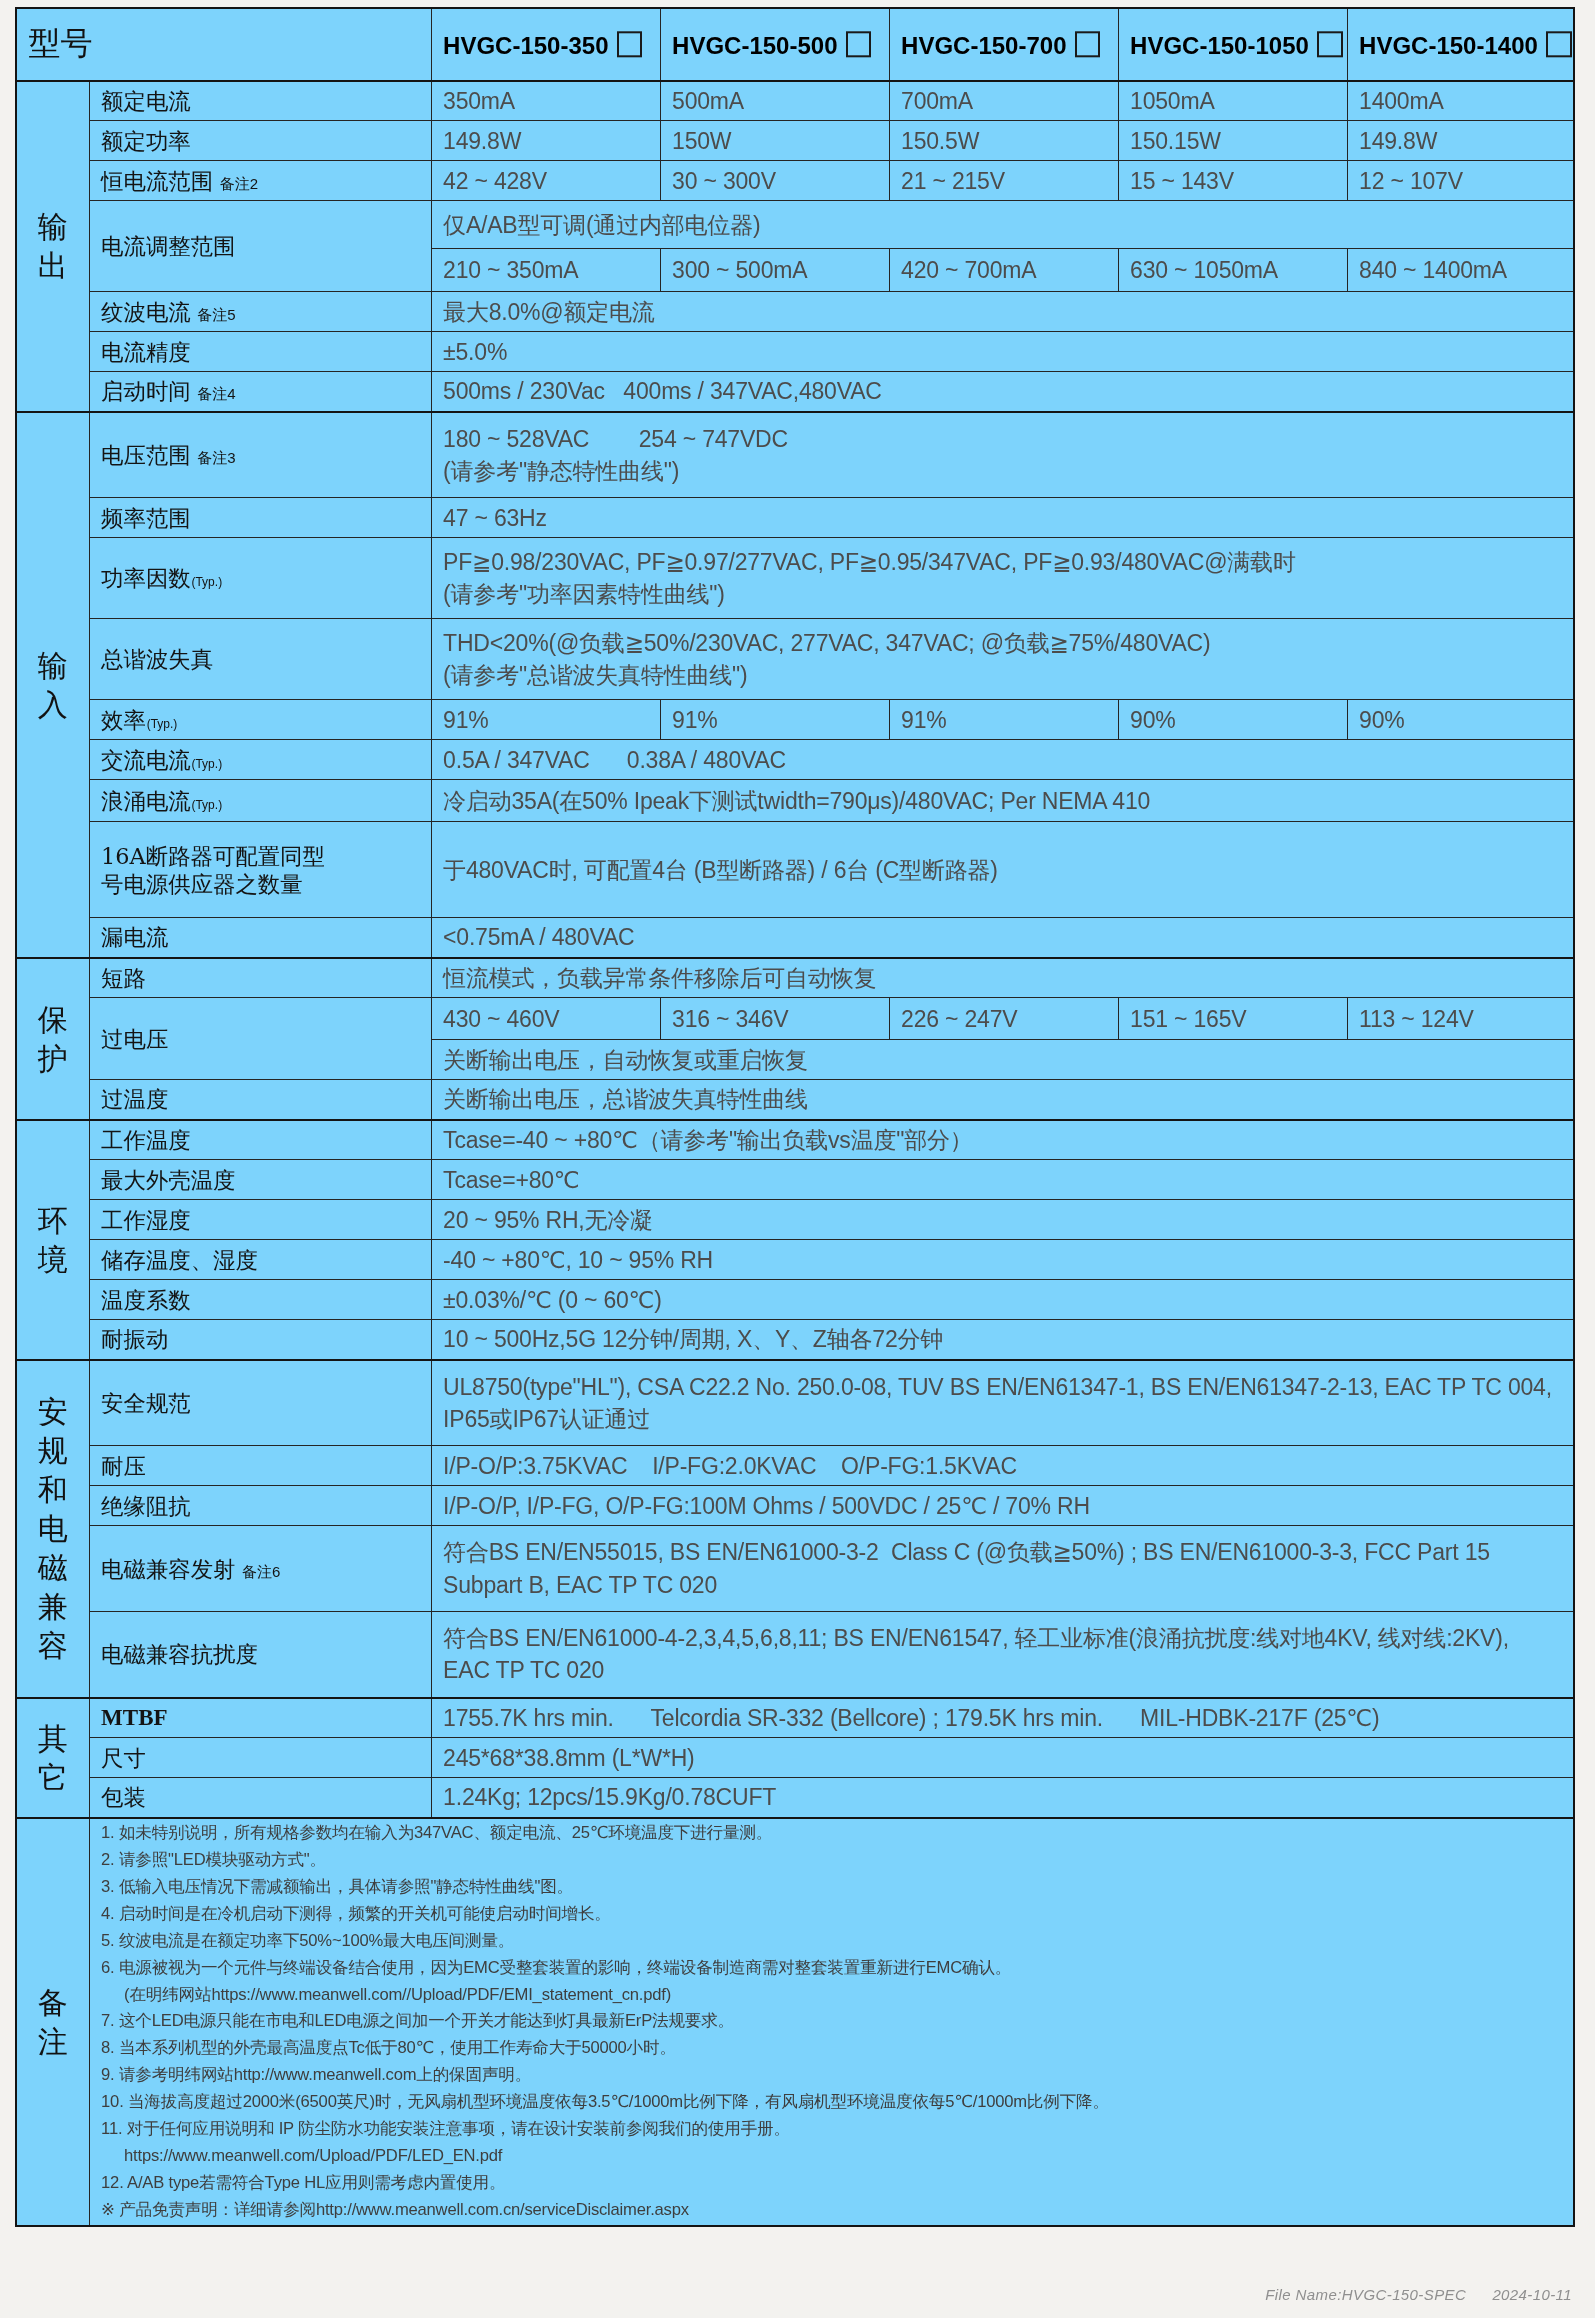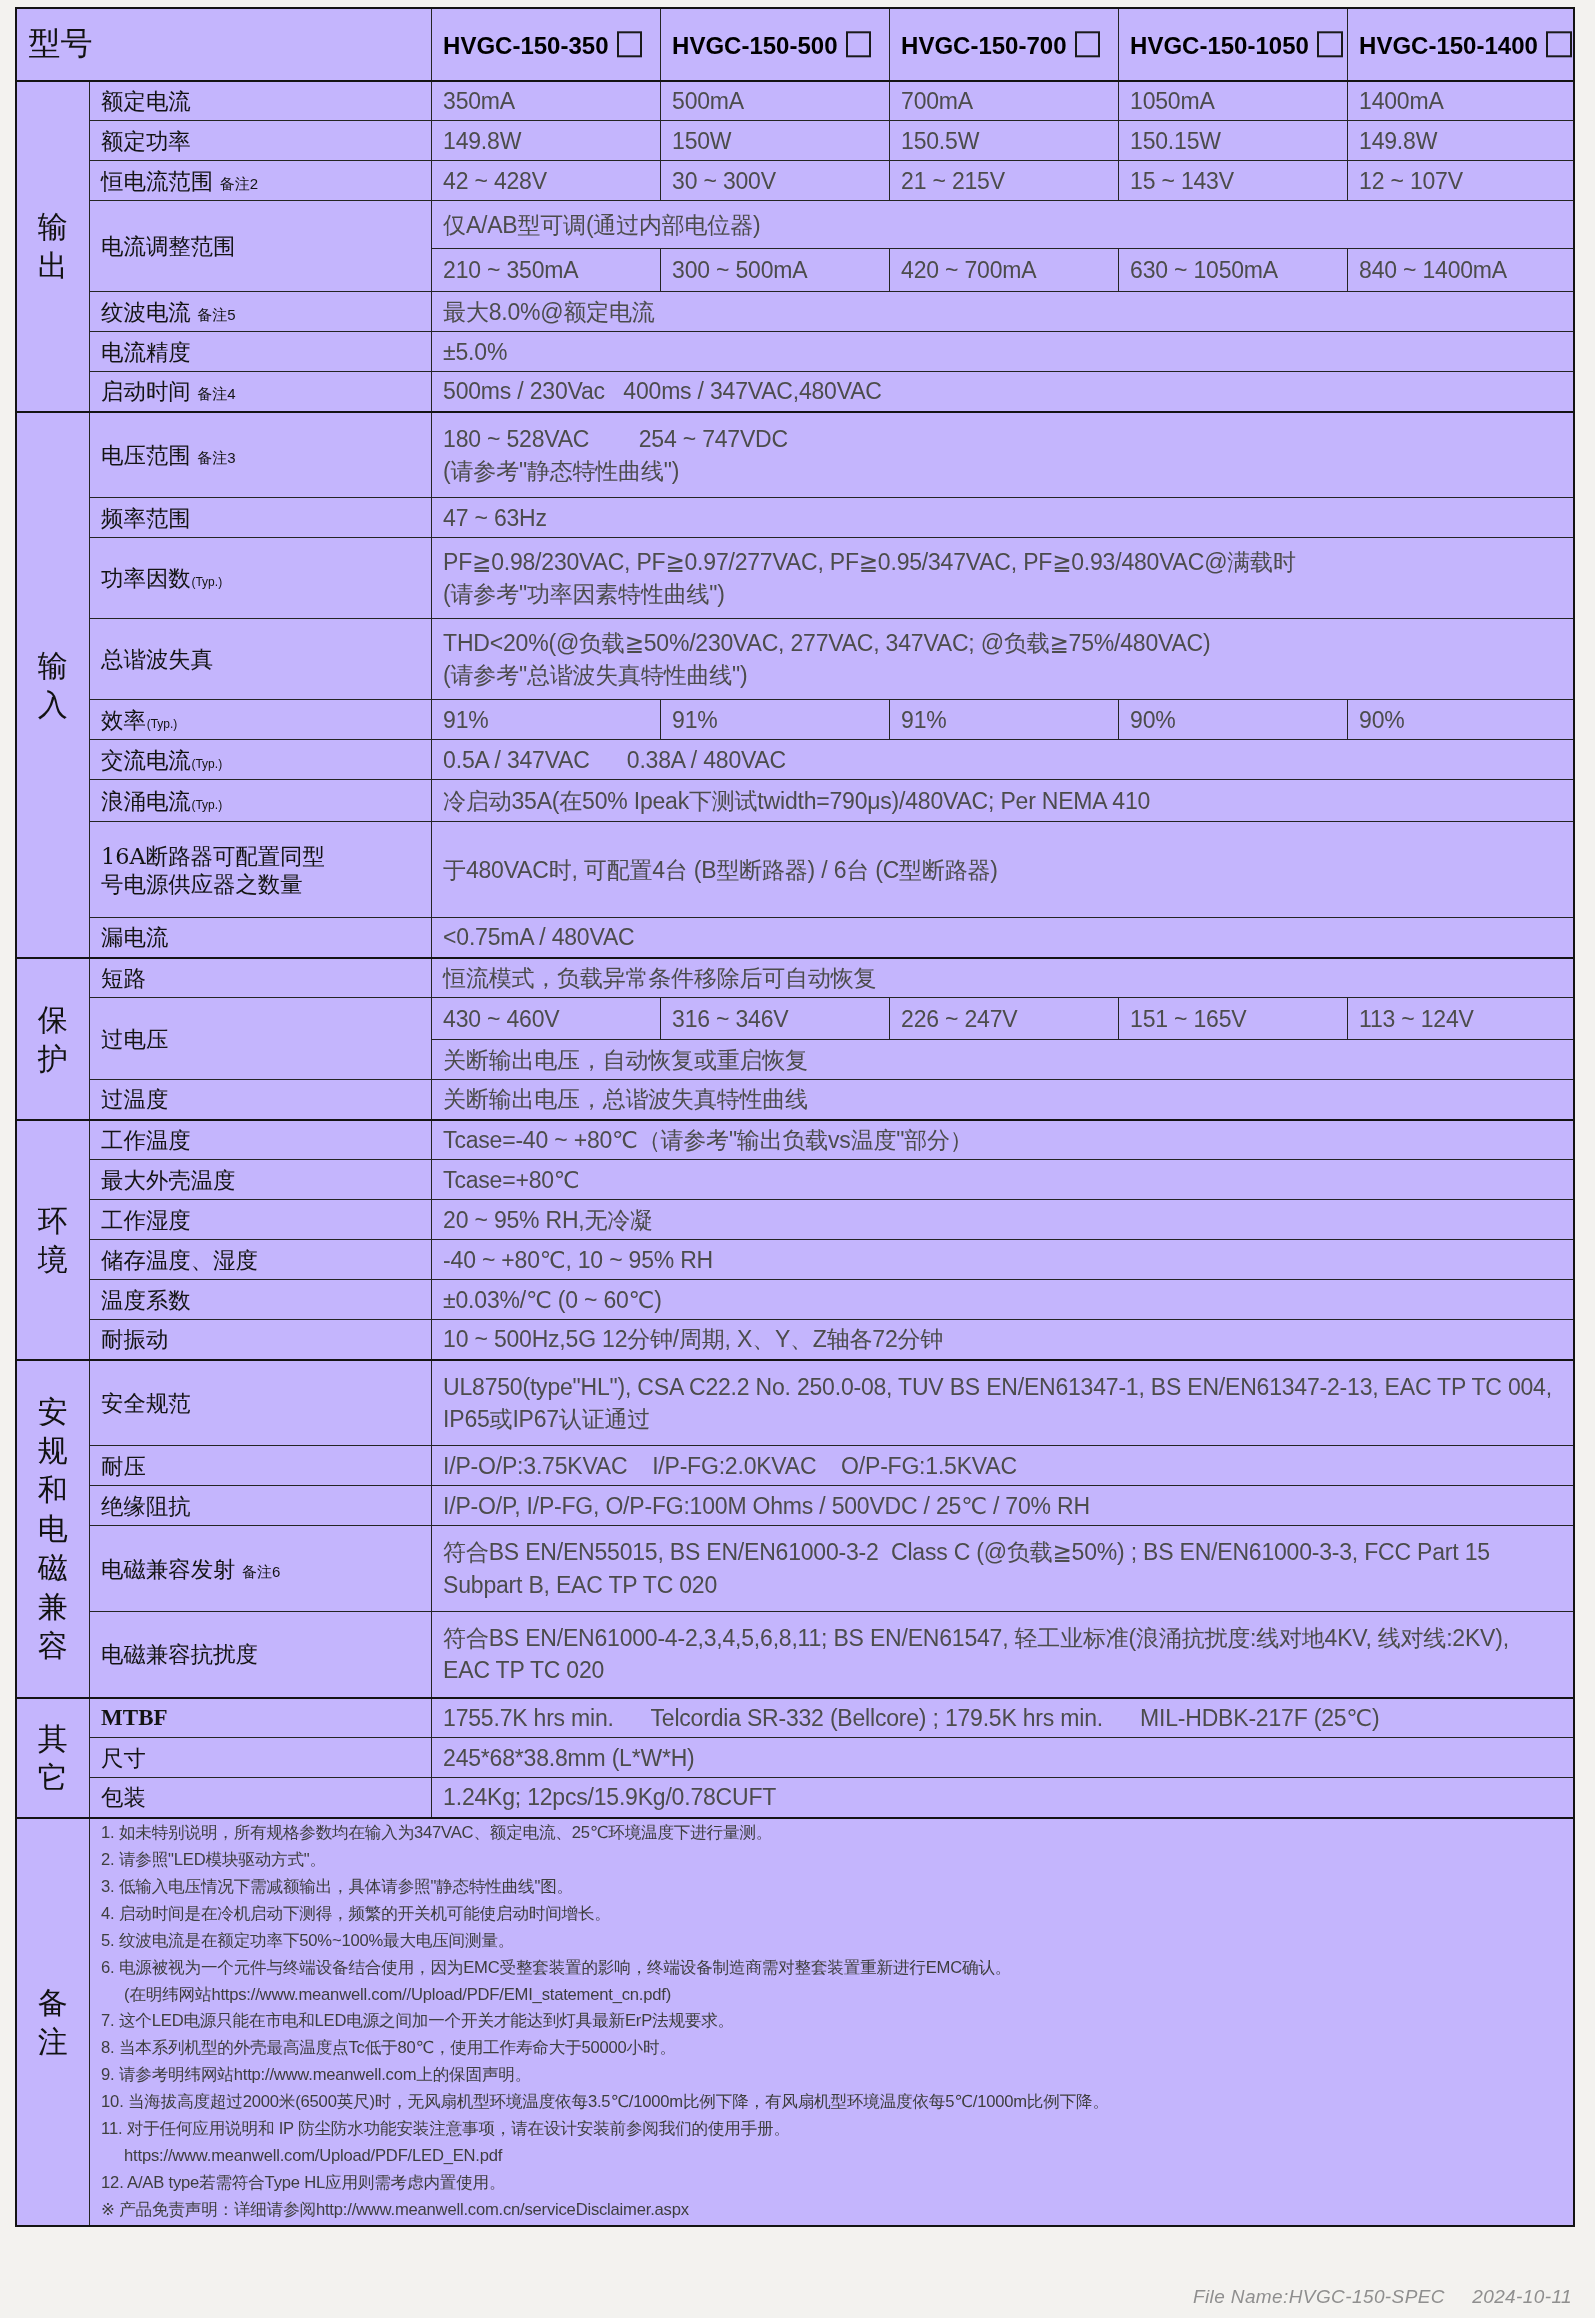--- a/index.html
+++ b/index.html
@@ -5,21 +5,21 @@
   html,body{margin:0;padding:0;}
   body{
     width:1595px;height:2319px;position:relative;
     background:#f3f2ef;
     font-family:"Liberation Sans","DejaVu Sans",sans-serif;
     -webkit-font-smoothing:antialiased;
   }
   .sheet{position:absolute;left:15px;top:6.6px;width:1559px;}
   table.spec{
     border-collapse:collapse;width:100%;table-layout:fixed;
-    background:#c4b5fd;border:2.5px solid #141414;
+    background:#7dd3fc;border:2.5px solid #141414;
   }
   table.spec td{
     border:1.7px solid #242424;
     padding:1.7px 11.6px;vertical-align:middle;
     overflow:hidden;
   }
   tr.sec-start td{border-top:2.5px solid #141414;}
   
   td.model-head{font-size:24px;font-weight:bold;color:#000;white-space:nowrap;padding-left:8.3px;}
   td.model-title{font-size:32px;color:#121212;padding-left:18.3px;font-weight:normal;}
@@ -53,21 +53,21 @@
   
   td.notes-cell{padding:8.3px 10px 11.6px 21.6px;vertical-align:top;}
   .note-line{
     font-size:16.6px;color:#3e3e3e;line-height:1.62;
     white-space:pre-wrap;letter-spacing:-0.2px;
   }
   .note-line.indent{padding-left:23px;}
   
   .footer{
     position:absolute;right:23px;top:2286px;
-    font-style:italic;color:#8f8f8f;font-size:19px;letter-spacing:0.4px;
+    font-style:italic;color:#8f8f8f;font-size:15px;letter-spacing:0.4px;
     font-family:"Liberation Sans",sans-serif;
   }
   .footer span{margin-left:21.6px;}
 </style>
 </head>
 <body>
 
 <div class="sheet">
 <table class="spec">
 <colgroup>

